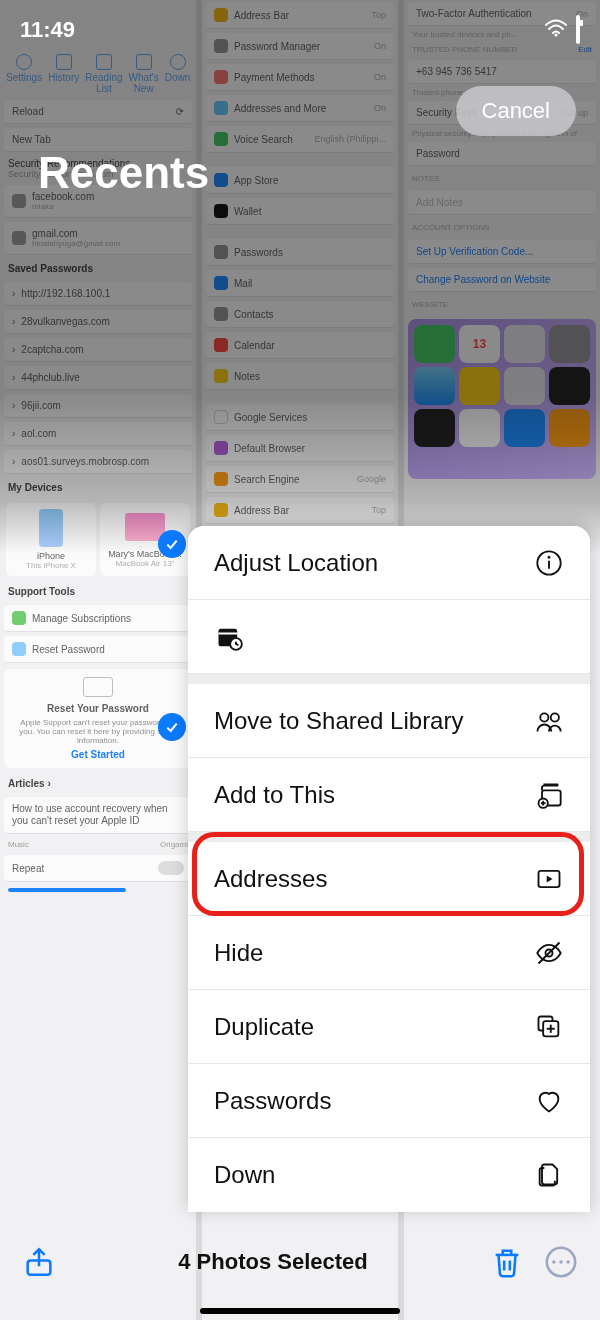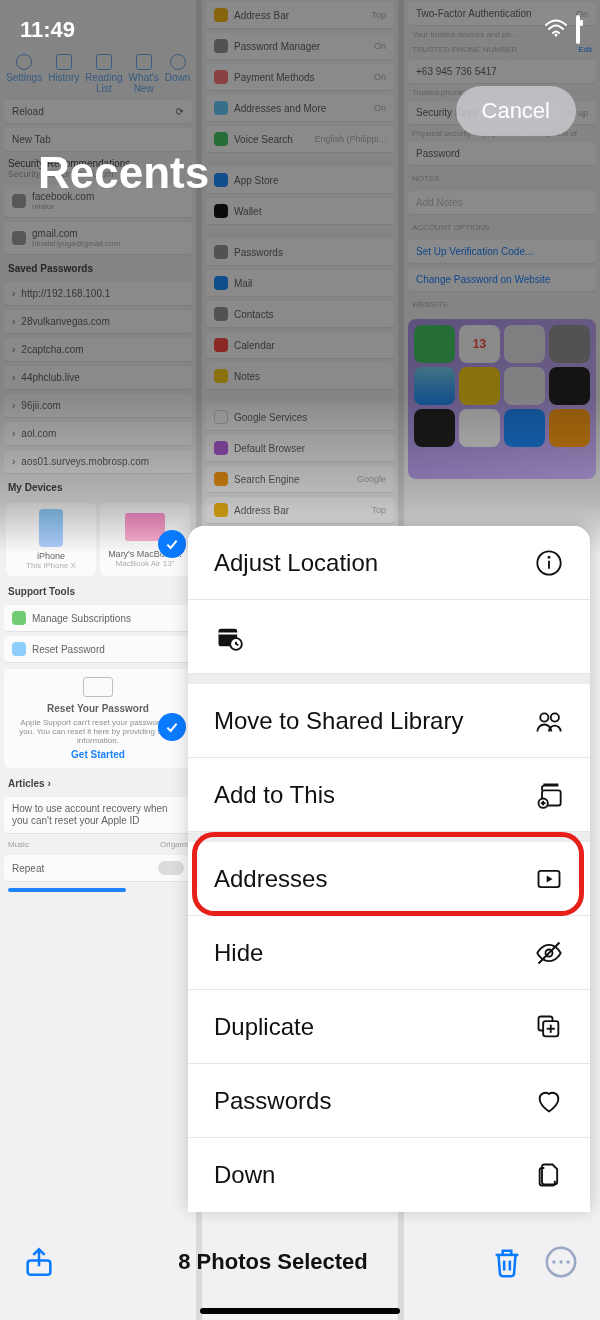--- a/index.html
+++ b/index.html
@@ -516,21 +516,21 @@
 <div class="highlight-ring"></div>
 
 <div class="toolbar">
   <span class="tool-icon">
     <svg viewBox="0 0 24 24" stroke="#0a7aff" stroke-width="1.8">
         <path d="M12 3v12"></path>
         <polyline points="8 7 12 3 16 7"></polyline>
         <rect x="4" y="11" width="16" height="10" rx="2"></rect>
       </svg>
   </span>
-  <span class="selected-text">8 Photos Selected</span>
+  <span class="selected-text">4 Photos Selected</span>
   <div style="display:flex;gap:20px;align-items:center">
     <span class="tool-icon">
       <svg viewBox="0 0 24 24" stroke="#0a7aff" stroke-width="1.8">
           <polyline points="4 7 20 7"></polyline>
           <path d="M9 7V4h6v3"></path>
           <path d="M6 7l1 13a2 2 0 0 0 2 2h6a2 2 0 0 0 2-2l1-13"></path>
           <line x1="10" y1="11" x2="10" y2="18"></line>
           <line x1="14" y1="11" x2="14" y2="18"></line>
         </svg>
     </span>

